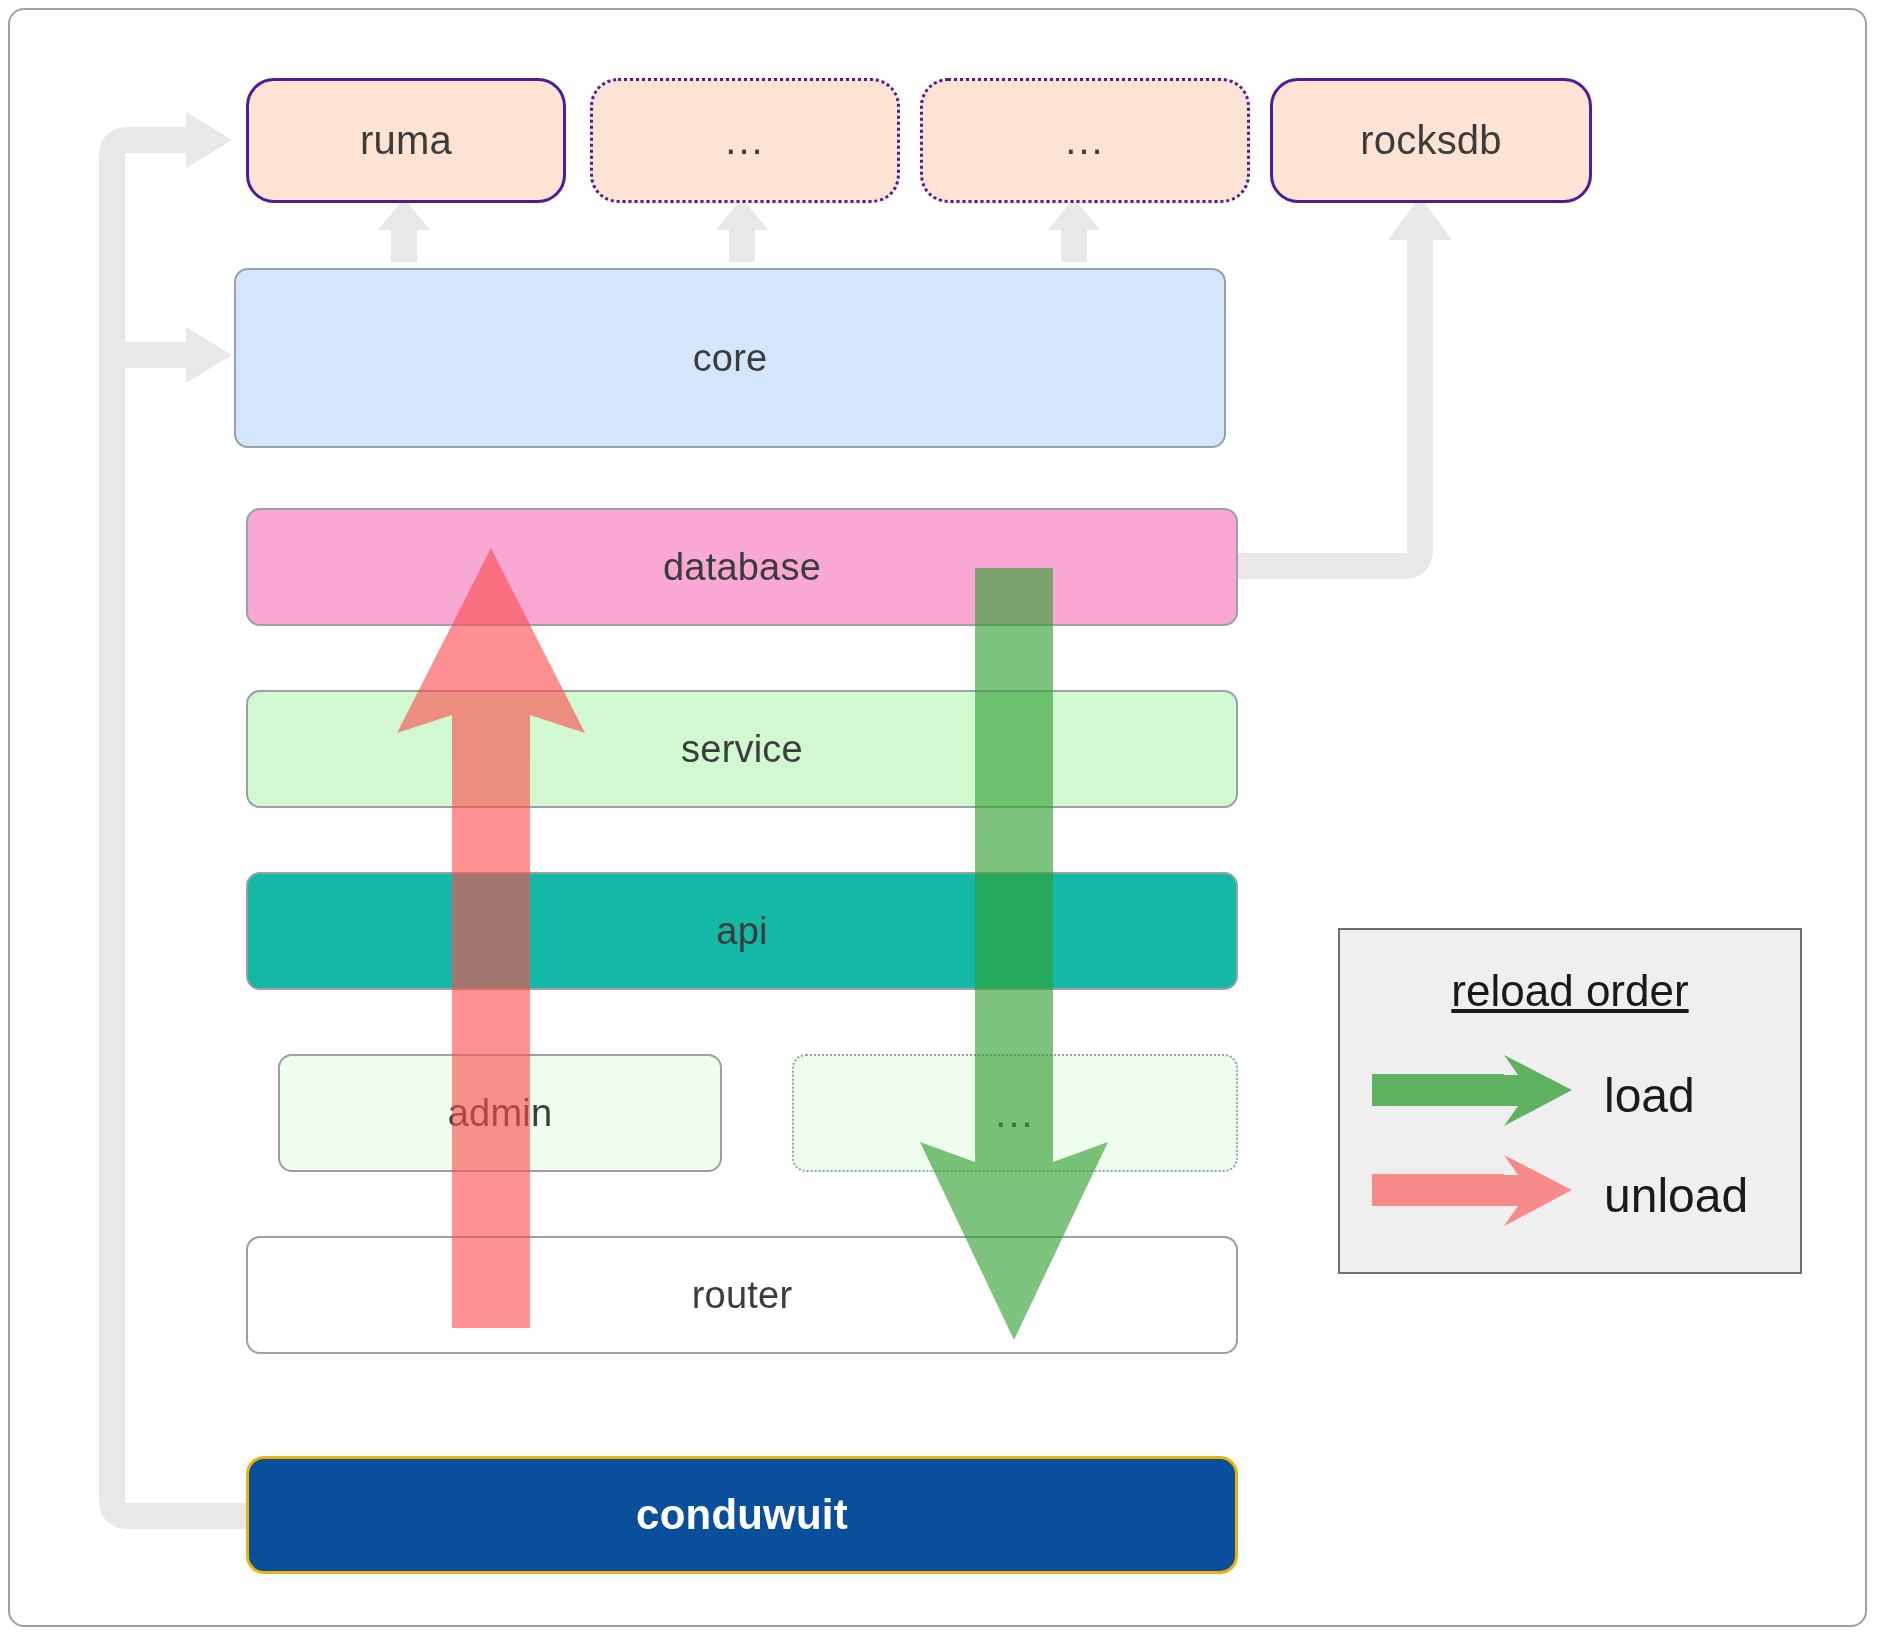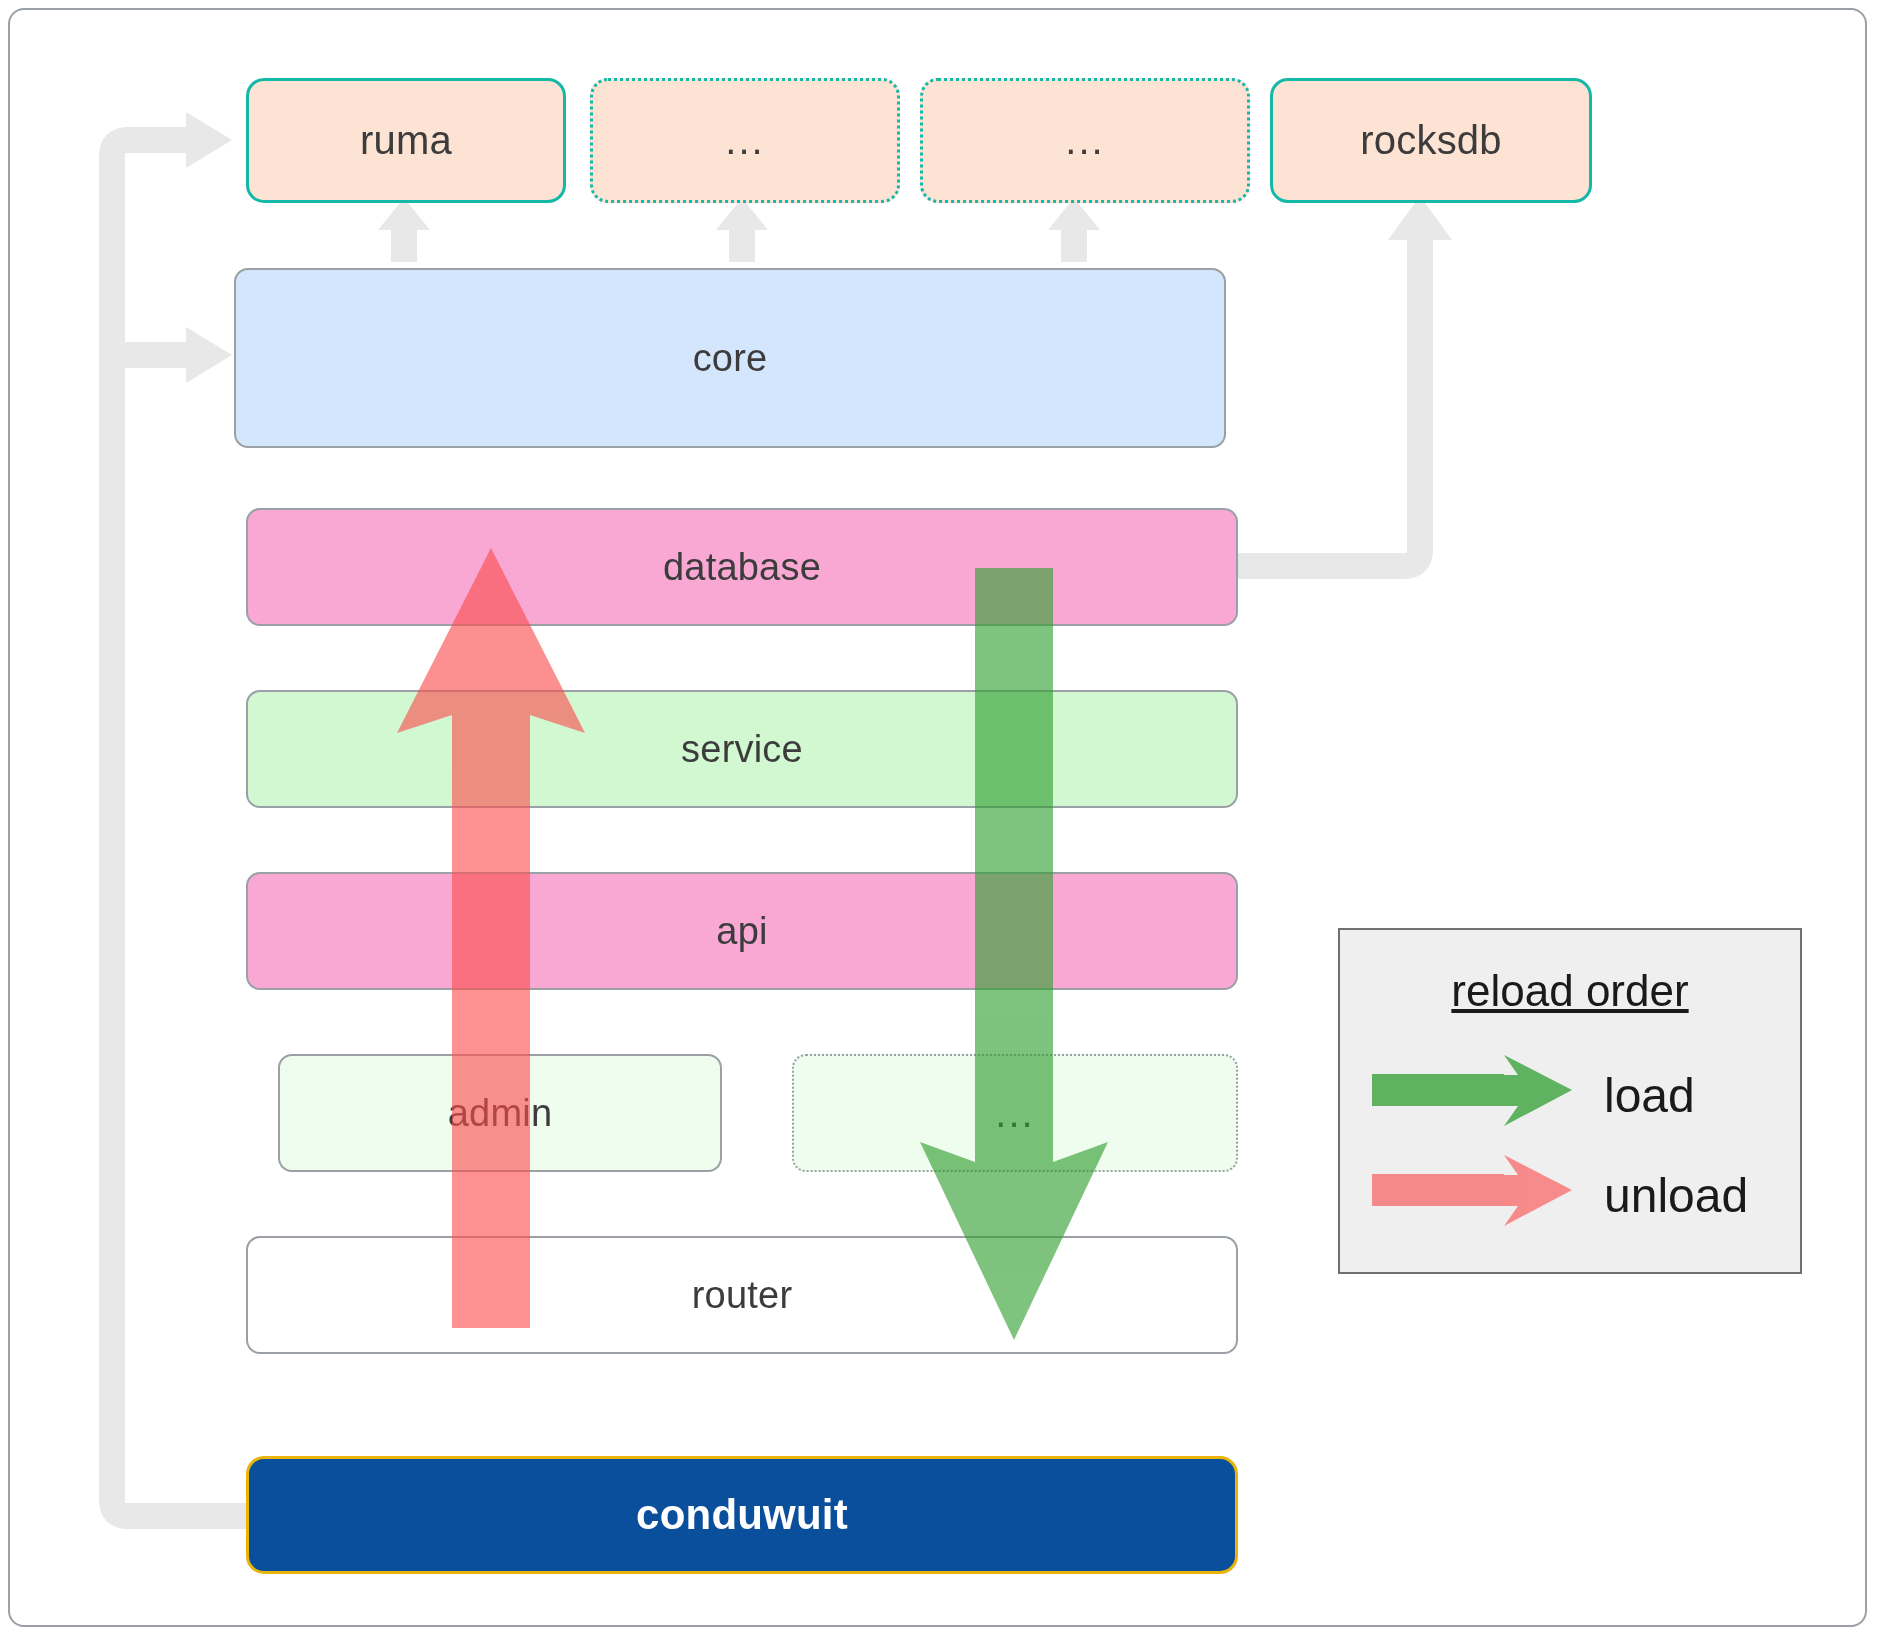--- a/index.html
+++ b/index.html
@@ -24,22 +24,22 @@
     display:flex;align-items:center;justify-content:center;
     border-radius:14px;
     color:#3c3c3c;
     font-size:38px;
     letter-spacing:.2px;
     white-space:nowrap;
   }
   .dep{
     height:125px;
     background:#fde3d3;
-    border:3px solid #14b8a6;
-    border-radius:18px;
+    border:3px solid #4c1d95;
+    border-radius:28px;
     font-size:40px;
     color:#3c3c3c;
   }
   .dep.dotted{border-style:dotted;border-width:3px;}
   .dots{font-size:40px;letter-spacing:2px;}
   .core{
     background:#d4e6fb;
     border:2px solid #9aa0a6;
   }
   .lane{
@@ -121,21 +121,21 @@
   <div class="box core" style="left:234px;top:268px;width:992px;height:180px;">
     <span>core</span>
   </div>
 
   <div class="box lane" style="left:246px;top:508px;width:992px;height:118px;background:#f9a8d4;">
     <span>database</span>
   </div>
   <div class="box lane" style="left:246px;top:690px;width:992px;height:118px;background:#d1f8d1;">
     <span>service</span>
   </div>
-  <div class="box lane" style="left:246px;top:872px;width:992px;height:118px;background:#f9a8d4;">
+  <div class="box lane" style="left:246px;top:872px;width:992px;height:118px;background:#14b8a6;">
     <span>api</span>
   </div>
 
   <div class="box lane" style="left:246px;top:1054px;width:444px;height:118px;background:#effdef;margin-left:32px;">
     <span>admin</span>
   </div>
   <div class="box lane dotted" style="left:792px;top:1054px;width:446px;height:118px;background:#effdef;">
     <span class="dots">...</span>
   </div>
 

